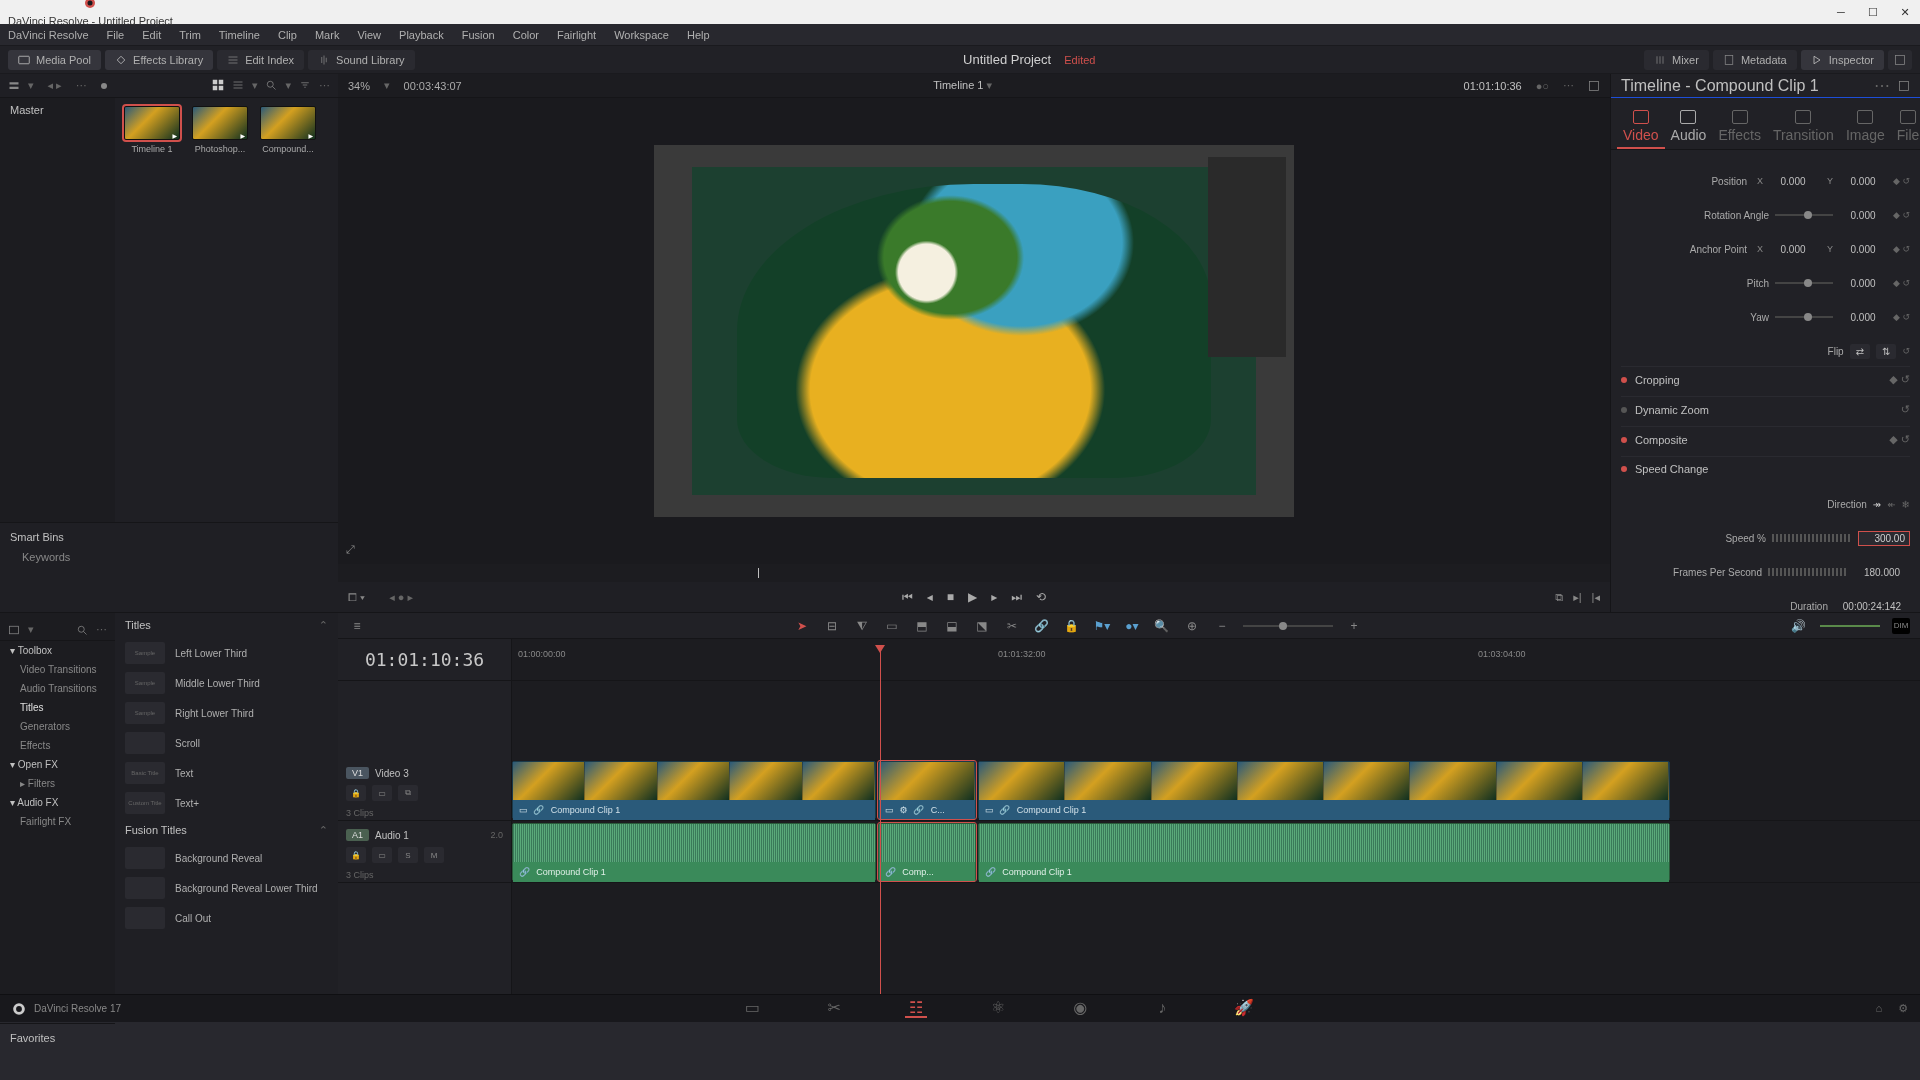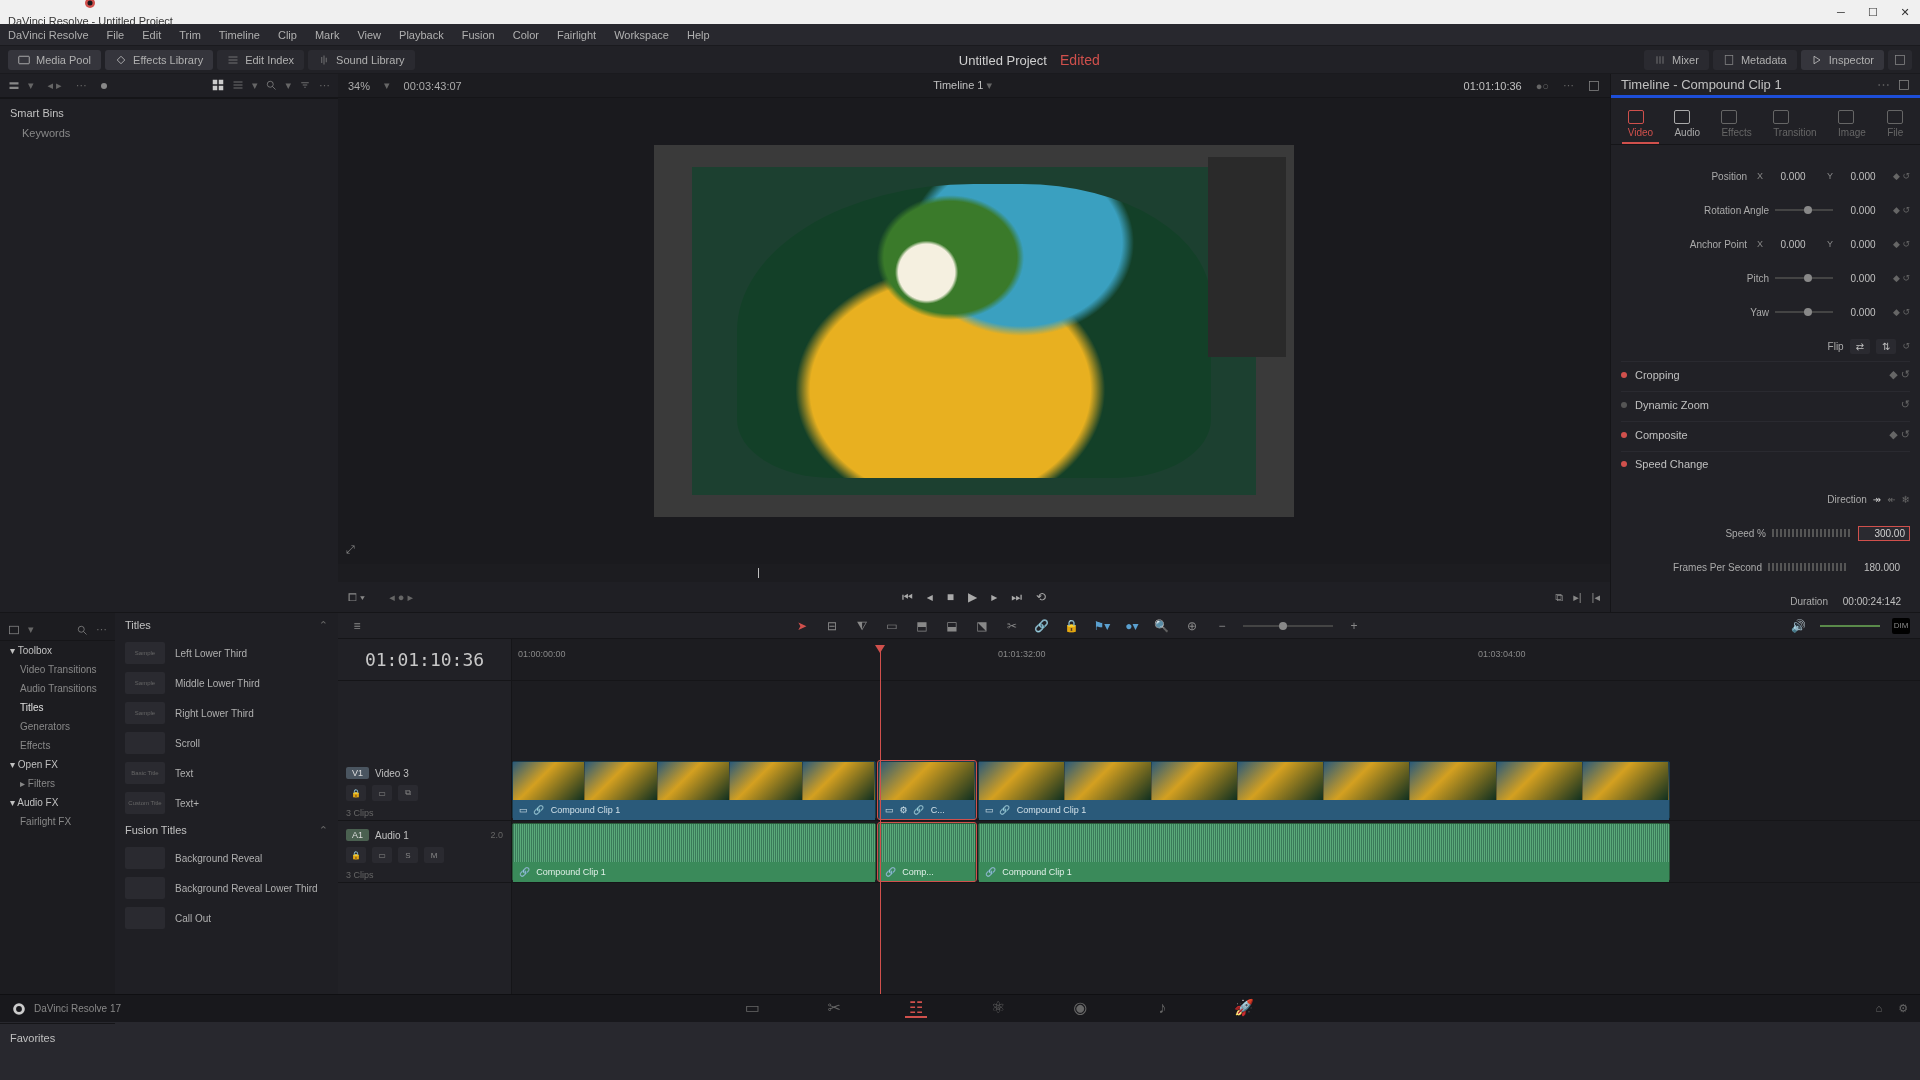--- a/index.html
+++ b/index.html
@@ -9,21 +9,21 @@
 .win-controls { display: flex; gap: 18px; }
 .win-btn { width: 14px; height: 14px; display: flex; align-items: center; justify-content: center; cursor: pointer; }
 .menubar { height: 22px; background: #28282e; display: flex; align-items: center; padding: 0 8px; gap: 18px; border-bottom: 1px solid #1a1a1e; }
 .menubar span { color: #b0b0b0; font-size: 11px; }
 .toolbar1 { height: 28px; background: #212126; display: flex; align-items: center; padding: 0 8px; border-bottom: 1px solid #1a1a1e; }
 .toolbar1-left { display: flex; gap: 4px; }
 .tool-btn { display: flex; align-items: center; gap: 6px; padding: 4px 10px; background: #2a2a30; border-radius: 3px; color: #b0b0b0; font-size: 11px; }
 .tool-btn.active { background: #35353c; }
 .toolbar1-center { flex: 1; text-align: center; }
 .project-title { color: #d0d0d0; font-size: 13px; font-weight: 500; }
-.edited { color: #d0504c; font-size: 14px; margin-left: 10px; }
+.edited { color: #d0504c; font-size: 11px; margin-left: 10px; }
 .toolbar1-right { display: flex; gap: 4px; }
 .main { display: flex; height: 538px; }
 .left-col { width: 338px; display: flex; flex-direction: column; background: #1f1f24; }
 .media-pool-hdr { height: 24px; display: flex; align-items: center; padding: 0 8px; gap: 8px; border-bottom: 1px solid #151518; }
 .media-pool-hdr .icons { display: flex; gap: 8px; margin-left: auto; }
 .media-pool-body { flex: 1; display: flex; }
 .master-col { width: 115px; background: #1c1c20; padding: 6px 10px; color: #c0c0c0; font-size: 11px; }
 .clips-area { flex: 1; padding: 8px; display: flex; gap: 10px; align-items: flex-start; }
 .clip-thumb { width: 58px; display: flex; flex-direction: column; align-items: center; gap: 4px; }
 .clip-img { width: 56px; height: 34px; background: linear-gradient(135deg, #2a5a7a 0%, #d4a020 40%, #103020 100%); border-radius: 2px; border: 1px solid #111; position: relative; }
@@ -46,23 +46,23 @@
 .viewer-sidebar { position: absolute; right: 8px; top: 12px; width: 78px; height: 200px; background: #2a2a2a; }
 .scrubber { height: 18px; background: #1c1c20; position: relative; }
 .scrub-mark { position: absolute; left: 33%; top: 4px; width: 1px; height: 10px; background: #c0c0c0; }
 .transport { height: 30px; display: flex; align-items: center; justify-content: center; gap: 14px; background: #1f1f24; }
 .transport .tbtn { color: #aaa; font-size: 12px; }
 .transport .left-tools, .transport .right-tools { position: absolute; display: flex; gap: 10px; }
 .transport { position: relative; }
 .transport .left-tools { left: 10px; }
 .transport .right-tools { right: 10px; }
 .insp-col { width: 310px; background: #212126; border-left: 1px solid #151518; display: flex; flex-direction: column; }
-.insp-hdr { height: 24px; display: flex; align-items: center; padding: 0 10px; color: #c0c0c0; font-size: 13px; border-bottom: 3px solid #1d4ed8; }
+.insp-hdr { height: 24px; display: flex; align-items: center; padding: 0 10px; color: #c0c0c0; font-size: 16px; border-bottom: 1px solid #1d4ed8; }
 .insp-tabs { display: flex; justify-content: space-around; padding: 8px 6px 0; border-bottom: 1px solid #151518; }
-.insp-tab { display: flex; flex-direction: column; align-items: flex-start; gap: 3px; padding: 4px 6px; color: #666; font-size: 10px; }
+.insp-tab { display: flex; flex-direction: column; align-items: center; gap: 3px; padding: 4px 6px; color: #666; font-size: 14px; }
 .insp-tab.active { color: #d0504c; border-bottom: 2px solid #d0504c; }
 .insp-tab .ic { width: 16px; height: 14px; border: 1px solid currentColor; border-radius: 2px; }
 .insp-body { flex: 1; overflow: auto; padding: 8px 10px; }
 .prop-row { display: flex; align-items: center; height: 22px; gap: 6px; font-size: 10px; margin-top: 12px; }
 .prop-row .plabel { flex: 1; text-align: right; color: #aaa; }
 .prop-row .xy { color: #888; font-size: 9px; margin-left: 4px; }
 .prop-row .val { width: 48px; text-align: center; color: #c0c0c0; }
 .prop-row .slider { width: 58px; height: 2px; background: #444; position: relative; }
 .prop-row .slider::after { content: ''; position: absolute; left: 50%; top: -3px; width: 8px; height: 8px; background: #888; border-radius: 50%; }
 .prop-row .kf { color: #666; font-size: 9px; display: flex; gap: 4px; }
@@ -242,20 +242,37 @@
             <circle cx="7" cy="7" r="4" fill="none" stroke="#888"></circle>
             <path d="M10 10l4 4" stroke="#888"></path>
           </svg>
         <span style="color:#666;">▾</span>
         <svg class="ic10" viewBox="0 0 16 16">
             <path d="M3 5h10M5 8h6M7 11h2" stroke="#888"></path>
           </svg>
         <span style="color:#666;">⋯</span>
       </div>
     </div>
+    <div class="media-pool-body">
+      <div class="master-col">Master</div>
+      <div class="clips-area">
+        <div class="clip-thumb">
+          <div class="clip-img sel"></div>
+          <div class="clip-label">Timeline 1</div>
+        </div>
+        <div class="clip-thumb">
+          <div class="clip-img"></div>
+          <div class="clip-label">Photoshop...</div>
+        </div>
+        <div class="clip-thumb">
+          <div class="clip-img"></div>
+          <div class="clip-label">Compound...</div>
+        </div>
+      </div>
+    </div>
     <div class="smartbins">
       <h4>Smart Bins</h4>
       <div class="kw">Keywords</div>
     </div>
   </div>
 
   <div class="viewer-col">
     <div class="viewer-hdr">
       <span class="zoom">34%</span>
       <span style="color:#666;">▾</span>

